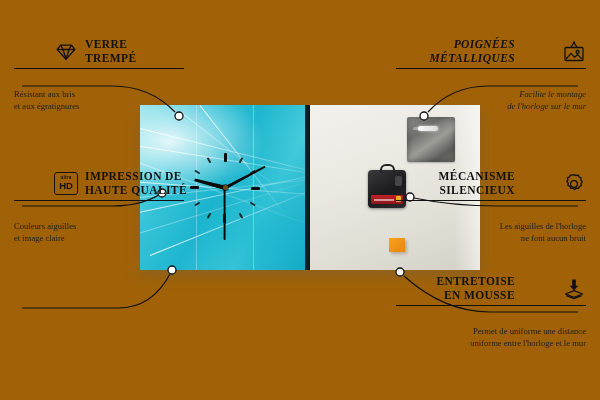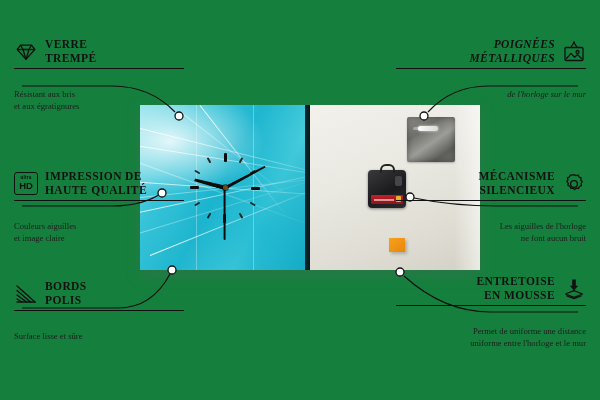--- a/index.html
+++ b/index.html
@@ -3,21 +3,21 @@
 <meta charset="utf-8">
 <style>
   * { margin:0; padding:0; box-sizing:border-box; }
   html,body { width:600px; height:400px; }
   body {
     font-family:"Liberation Serif", serif;
     background:#ffffff;
     position:relative;
     overflow:hidden;
   }
-  #stage { position:absolute; inset:0; width:600px; height:400px; background:#15803d; }
+  #stage { position:absolute; inset:0; width:600px; height:400px; background:#a16207; }
 
   
   #connectors { position:absolute; inset:0; width:600px; height:400px; z-index:3; pointer-events:none; }
   #connectors path { fill:none; stroke:#111; stroke-width:1.2; }
   #connectors circle { fill:#ffffff; stroke:#111; stroke-width:1.3; }
 
   
   #product { position:absolute; left:140px; top:105px; width:340px; height:165px; z-index:2;
              filter:drop-shadow(0 5px 7px rgba(90,95,100,0.30)); }
 
@@ -86,21 +86,21 @@
   .callout .title { font-weight:bold; font-size:11.5px; letter-spacing:.4px; color:#111; line-height:1.18; text-transform:uppercase; }
   .callout .rule { height:1.2px; background:#111; margin:3px 0 3px; }
   .callout .sub { font-size:8.6px; color:#1d1d1d; line-height:1.32;margin-top:20px; }
 
   .left { text-align:left; }
   .left .head { justify-content:flex-start; }
   .right { text-align:right; }
   .right .head { justify-content:flex-end; }
   .right .sub { text-align:right; }
 
-  .ico { width:24px; height:24px; flex:0 0 24px; display:block; }
+  .ico { width:24px; height:24px; flex:0 0 24px; display:block;margin-left:40px; }
   .ico svg { width:100%; height:100%; display:block; }
 
   #c-verre   { left:14px;  top:38px;  }
   #c-impr    { left:14px;  top:170px; }
   #c-bords   { left:14px;  top:280px; }
   #c-poign   { left:396px; top:38px;font-style:italic;  }
   #c-meca    { left:396px; top:170px; }
   #c-entre   { left:396px; top:275px; }
 
   #c-verre .rule  { width:170px; }
@@ -257,43 +257,20 @@
         <div>HAUTE QUALITÉ</div>
       </div>
     </div>
     <div class="rule"></div>
     <div class="sub">
       <div>Couleurs aiguilles</div>
       <div>et image claire</div>
     </div>
   </div>
 
-  <div class="callout left" id="c-bords">
-    <div class="head">
-      <span class="ico">
-        <svg viewBox="0 0 24 24">
-            <g stroke="#111" stroke-width="1.35" stroke-linecap="round">
-          <line x1="3" y1="4" x2="21" y2="20"></line>
-          <line x1="3" y1="8.5" x2="16.5" y2="20"></line>
-          <line x1="3" y1="13" x2="12.5" y2="20"></line>
-          <line x1="3" y1="17" x2="8" y2="20"></line>
-          <line x1="3" y1="20" x2="21" y2="20"></line>
-        </g>
-          </svg>
-      </span>
-      <div class="title">
-        <div>BORDS</div>
-        <div>POLIS</div>
-      </div>
-    </div>
-    <div class="rule"></div>
-    <div class="sub">
-      <div>Surface lisse et sûre</div>
-    </div>
-  </div>
 
   <div class="callout right" id="c-poign">
     <div class="head">
       <div class="title">
         <div>POIGNÉES</div>
         <div>MÉTALLIQUES</div>
       </div>
       <span class="ico">
         <svg viewBox="0 0 24 24">
             <g fill="none" stroke="#111" stroke-width="1.3" stroke-linejoin="round">
@@ -301,20 +278,21 @@
           <path d="M12 2.6 L8.8 7.5 M12 2.6 L15.2 7.5"></path>
           <circle cx="12" cy="2.4" r="1.1" fill="#111" stroke="none"></circle>
           <circle cx="15.6" cy="12" r="1.5"></circle>
           <path d="M4 19 L9 13.4 L12.6 17.2 L15.6 14.6 L20 19"></path>
         </g>
           </svg>
       </span>
     </div>
     <div class="rule"></div>
     <div class="sub">
+      <div>Facilite le montage</div>
       <div>de l'horloge sur le mur</div>
     </div>
   </div>
 
   <div class="callout right" id="c-meca">
     <div class="head">
       <div class="title">
         <div>MÉCANISME</div>
         <div>SILENCIEUX</div>
       </div>

